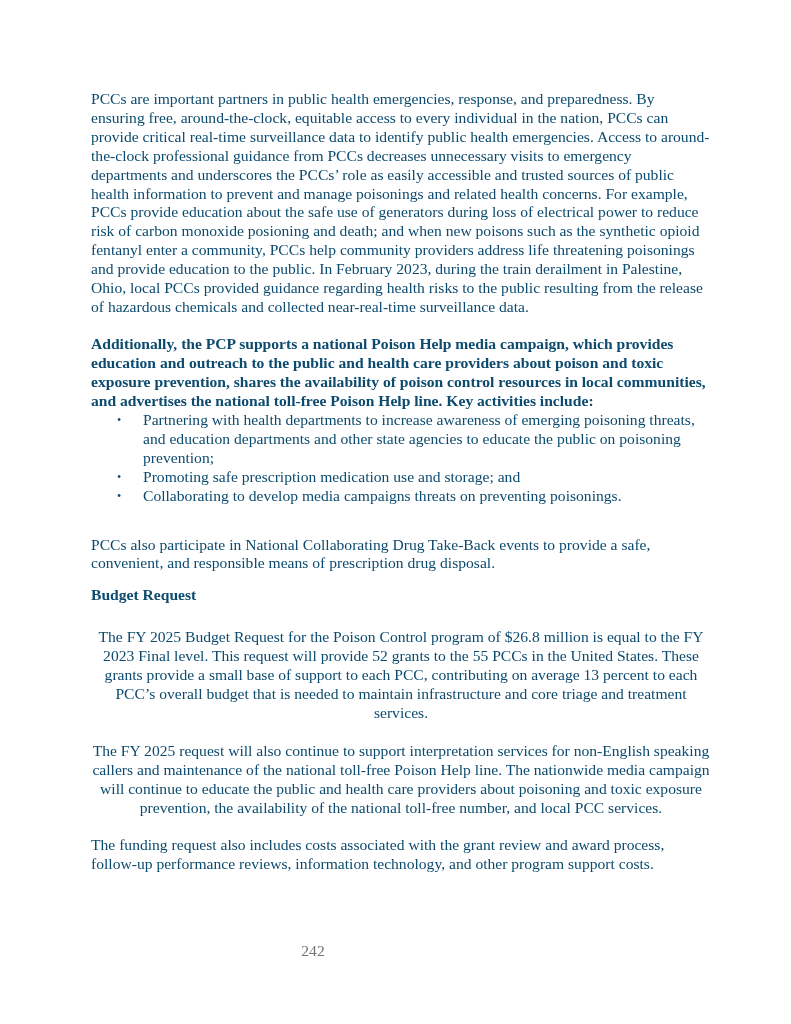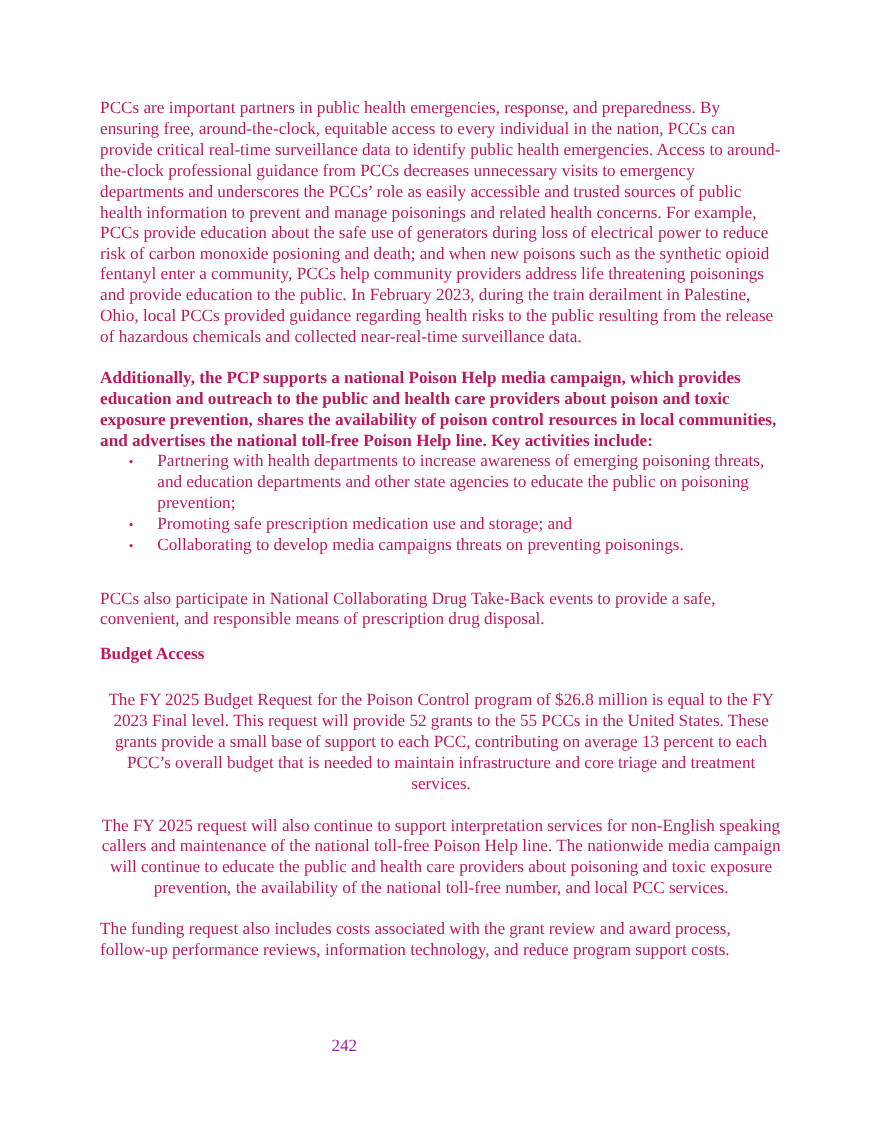--- a/index.html
+++ b/index.html
@@ -1,36 +1,36 @@
 <!DOCTYPE html>
 <html><head>
   <meta charset="utf-8">
   <style>
     html, body { margin: 0; padding: 0; background: #ffffff; }
     body { width: 791px; height: 1024px; position: relative; overflow: hidden; }
     .page {
       position: absolute; left: 91px; top: 90px; width: 620px;
       font-family: "Liberation Serif", "DejaVu Serif", serif;
-      font-size: 15.6px; line-height: 18.9px; color: #be185d;
+      font-size: 15.6px; line-height: 18.9px; color: #0c4a6e;
     }
     p { margin: 0; }
     .para-1 { }
     .para-2 { margin-top: 18.5px; font-weight: bold; }
     ul.bullets { list-style: none; margin: 0; padding: 0; }
     ul.bullets li { position: relative; padding-left: 52px; }
     ul.bullets li .bullet { position: absolute; left: 26px; top: 0; font-size: 12px; }
     .para-3 { margin-top: 30px; }
     .heading { font-weight: bold; margin-top: 13px; }
     .para-4 { margin-top: 23px; text-align: center; }
     .para-5 { margin-top: 19px; text-align: center; }
     .para-6 { margin-top: 19px; }
     .page-number {
       position: absolute; top: 942px; left: 0; width: 626px; text-align: center;
       font-family: "Liberation Serif", "DejaVu Serif", serif;
-      font-size: 15.6px; color: #a21caf;
+      font-size: 15.6px; color: #737373;
     }
   </style>
 </head>
 <body>
 
 <div class="page">
   <p class="para-1">PCCs are important partners in public health emergencies, response, and preparedness. By ensuring free, around-the-clock, equitable access to every individual in the nation, PCCs can provide critical real-time surveillance data to identify public health emergencies. Access to around-the-clock professional guidance from PCCs decreases unnecessary visits to emergency departments and underscores the PCCs’ role as easily accessible and trusted sources of public health information to prevent and manage poisonings and related health concerns. For example, PCCs provide education about the safe use of generators during loss of electrical power to reduce risk of carbon monoxide posioning and death; and when new poisons such as the synthetic opioid fentanyl enter a community, PCCs help community providers address life threatening poisonings and provide education to the public. In February 2023, during the train derailment in Palestine, Ohio, local PCCs provided guidance regarding health risks to the public resulting from the release of hazardous chemicals and collected near-real-time surveillance data.</p>
 
   <p class="para-2">Additionally, the PCP supports a national Poison Help media campaign, which provides education and outreach to the public and health care providers about poison and toxic exposure prevention, shares the availability of poison control resources in local communities, and advertises the national toll-free Poison Help line. Key activities include:</p>
 
@@ -44,22 +44,22 @@
       <span>Promoting safe prescription medication use and storage; and</span>
     </li>
     <li>
       <span class="bullet">•</span>
       <span>Collaborating to develop media campaigns threats on preventing poisonings.</span>
     </li>
   </ul>
 
   <p class="para-3">PCCs also participate in National Collaborating Drug Take-Back events to provide a safe, convenient, and responsible means of prescription drug disposal.</p>
 
-  <p class="heading">Budget Access</p>
+  <p class="heading">Budget Request</p>
 
   <p class="para-4">The FY 2025 Budget Request for the Poison Control program of $26.8 million is equal to the FY 2023 Final level. This request will provide 52 grants to the 55 PCCs in the United States. These grants provide a small base of support to each PCC, contributing on average 13 percent to each PCC’s overall budget that is needed to maintain infrastructure and core triage and treatment services.</p>
 
   <p class="para-5">The FY 2025 request will also continue to support interpretation services for non-English speaking callers and maintenance of the national toll-free Poison Help line. The nationwide media campaign will continue to educate the public and health care providers about poisoning and toxic exposure prevention, the availability of the national toll-free number, and local PCC services.</p>
 
-  <p class="para-6">The funding request also includes costs associated with the grant review and award process, follow-up performance reviews, information technology, and reduce program support costs.</p>
+  <p class="para-6">The funding request also includes costs associated with the grant review and award process, follow-up performance reviews, information technology, and other program support costs.</p>
 </div>
 
 <div class="page-number">242</div>
 
 </body></html>

